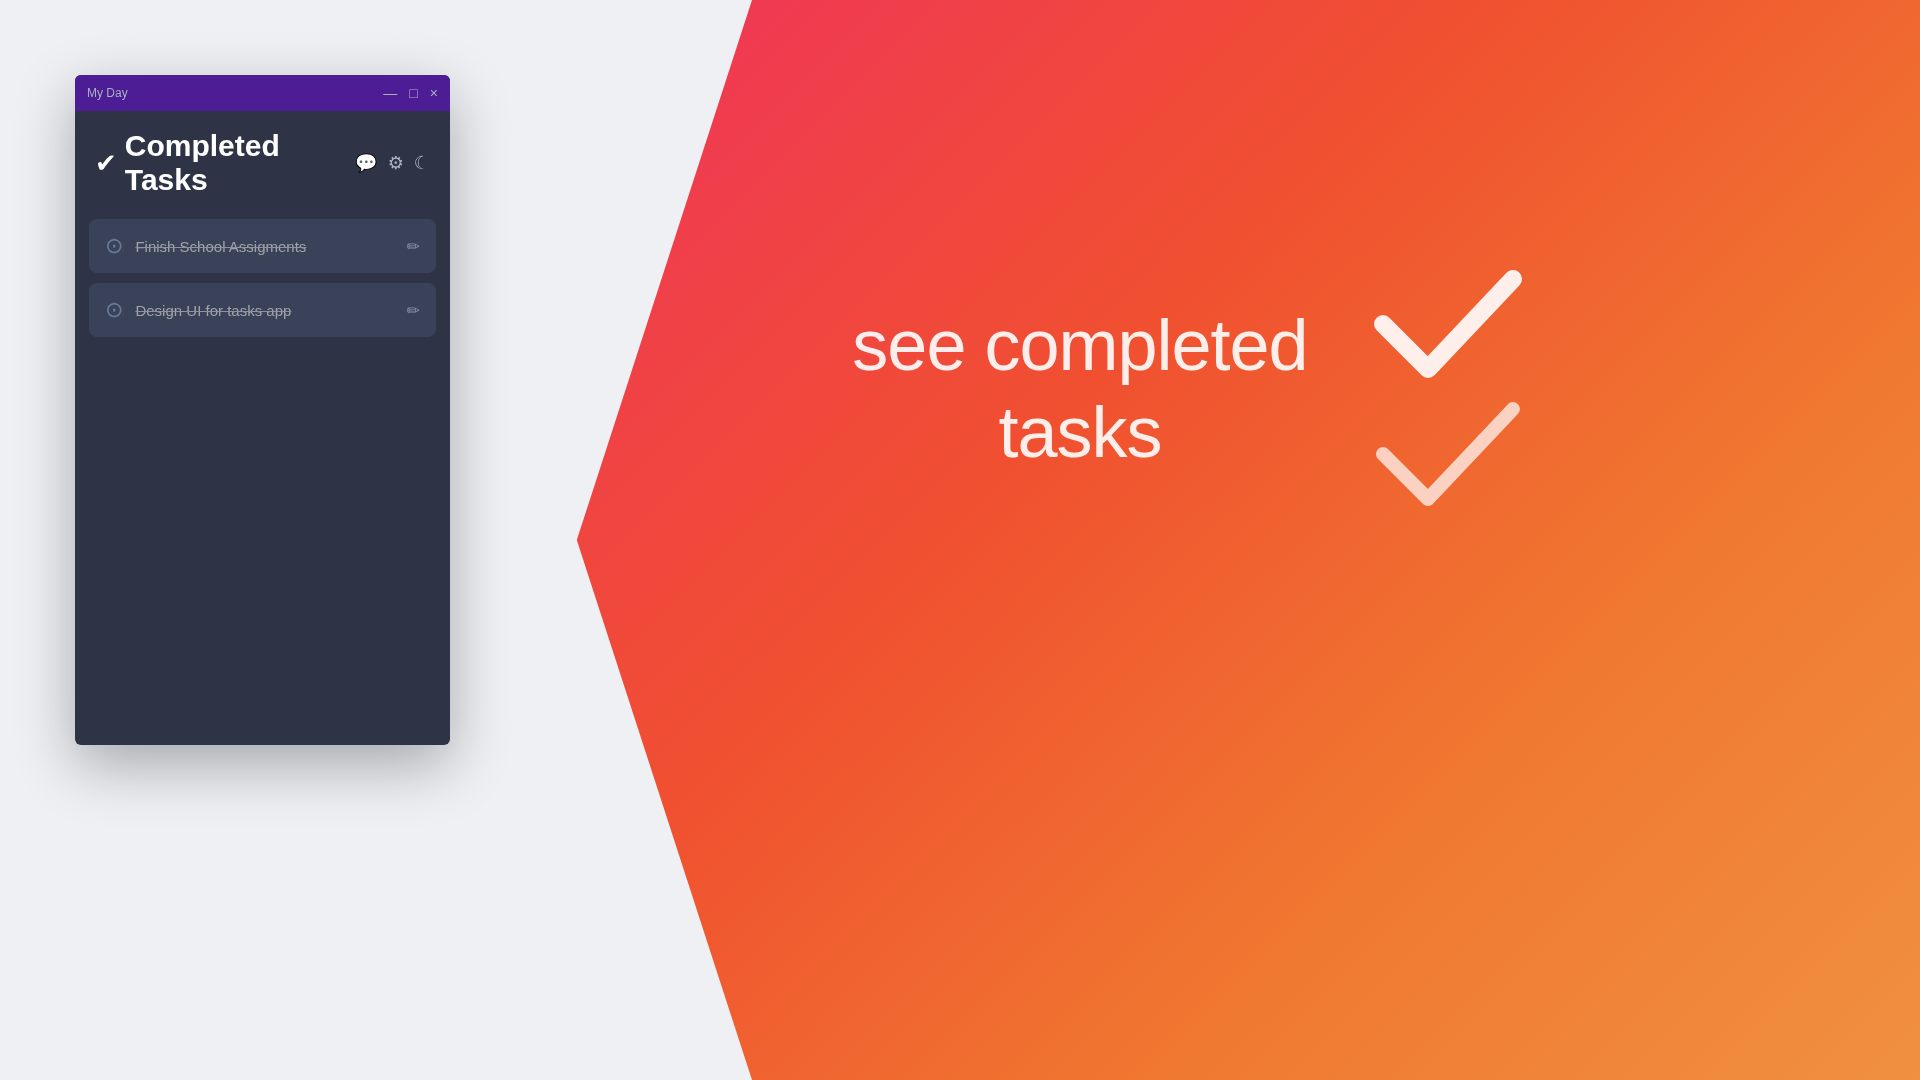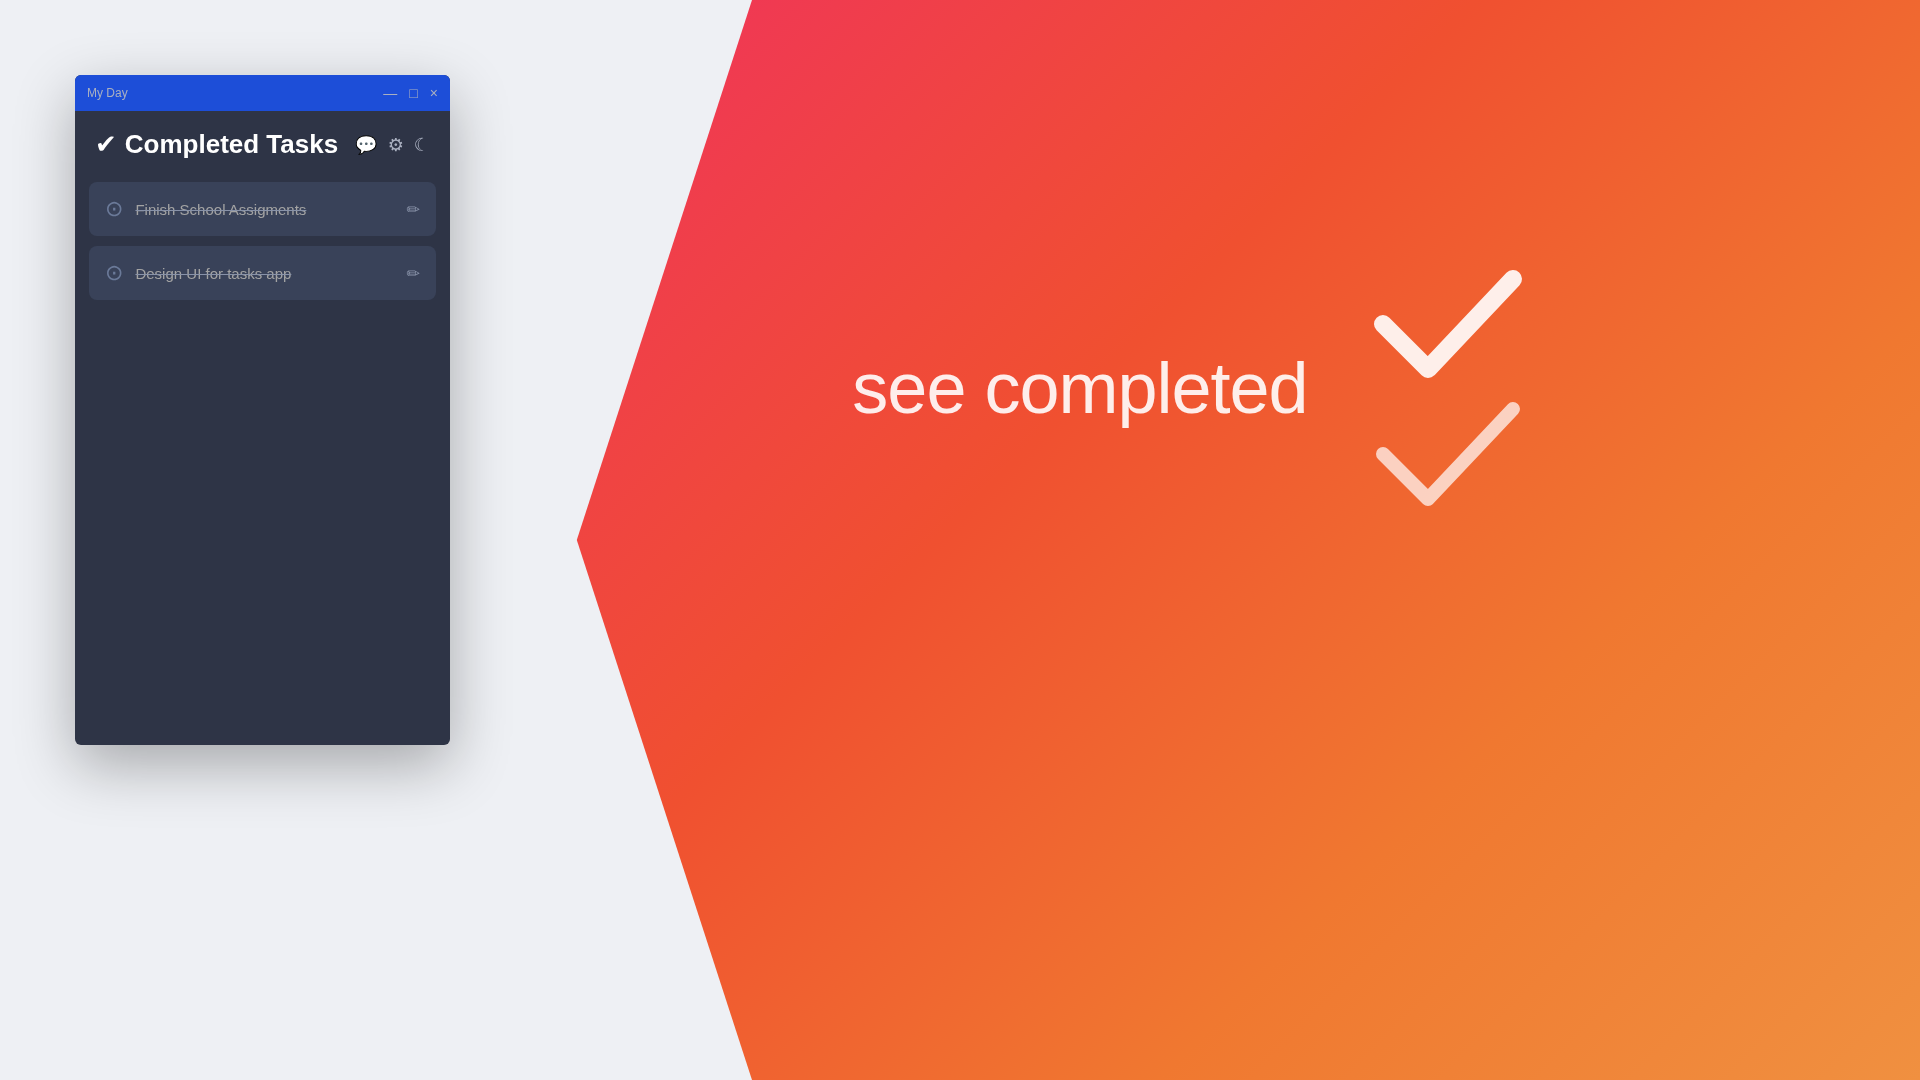--- a/index.html
+++ b/index.html
@@ -77,21 +77,21 @@
       flex-direction: column;
     }
 
     
     .title-bar {
       display: flex;
       align-items: center;
       justify-content: space-between;
       padding: 0 12px;
       height: 36px;
-      background: #1d4ed8;
+      background: #4c1d95;
       border-radius: 6px 6px 0 0;
       flex-shrink: 0;
     }
 
     .title-bar-text {
       color: #aab0c0;
       font-size: 12px;
     }
 
     .title-bar-controls {
@@ -116,21 +116,21 @@
       flex-shrink: 0;
     }
 
     .header-checkmark {
       color: #ffffff;
       font-size: 26px;
     }
 
     .app-title {
       color: #ffffff;
-      font-size: 26px;
+      font-size: 30px;
       font-weight: 700;
       flex: 1;
     }
 
     .header-icons {
       display: flex;
       gap: 10px;
       align-items: center;
     }
 
@@ -180,20 +180,21 @@
   </style>
 </head>
 <body>
 
 <div class="background-shape"></div>
 
 <div class="hero-content">
   <div>
     <div class="hero-text">
       <span>see completed</span><br>
+      <span>tasks</span>
     </div>
   </div>
   <div class="hero-checkmark">
     <svg class="checkmark-svg" viewBox="0 0 160 160" fill="none" xmlns="http://www.w3.org/2000/svg">
       <polyline points="15,80 60,125 145,35" stroke="rgba(255,255,255,0.9)" stroke-width="18" stroke-linecap="round" stroke-linejoin="round" fill="none"></polyline>
     </svg>
     <svg class="checkmark-svg" viewBox="0 0 160 160" fill="none" xmlns="http://www.w3.org/2000/svg" style="margin-top:-30px;">
       <polyline points="15,80 60,125 145,35" stroke="rgba(255,255,255,0.7)" stroke-width="14" stroke-linecap="round" stroke-linejoin="round" fill="none"></polyline>
     </svg>
   </div>

